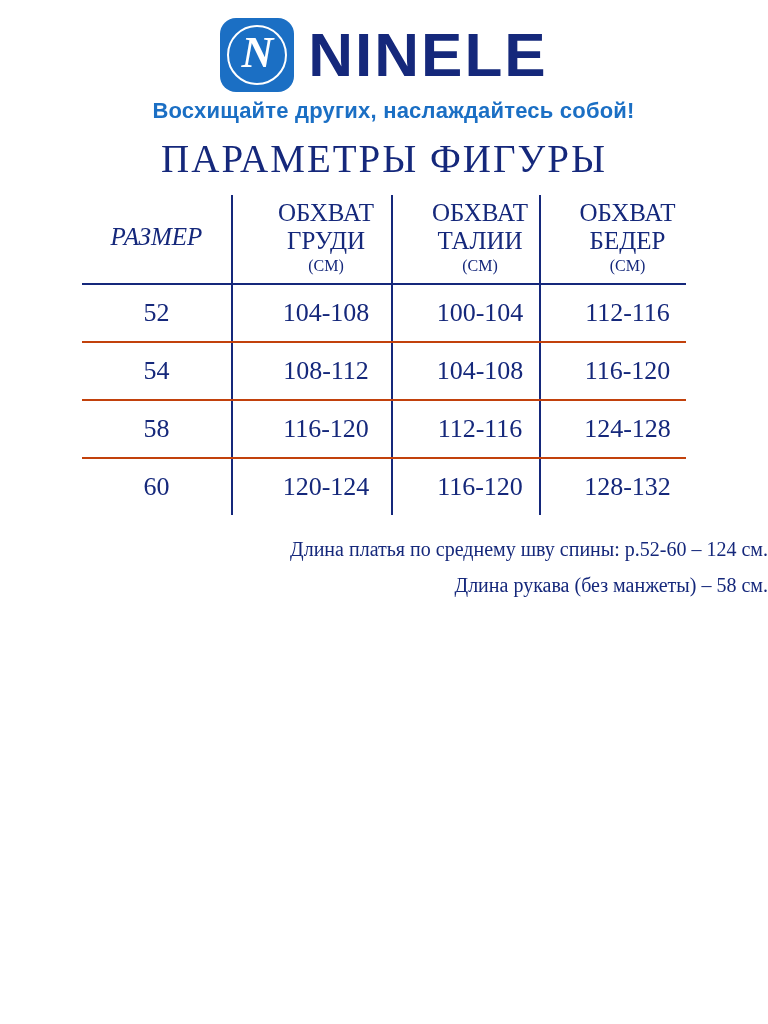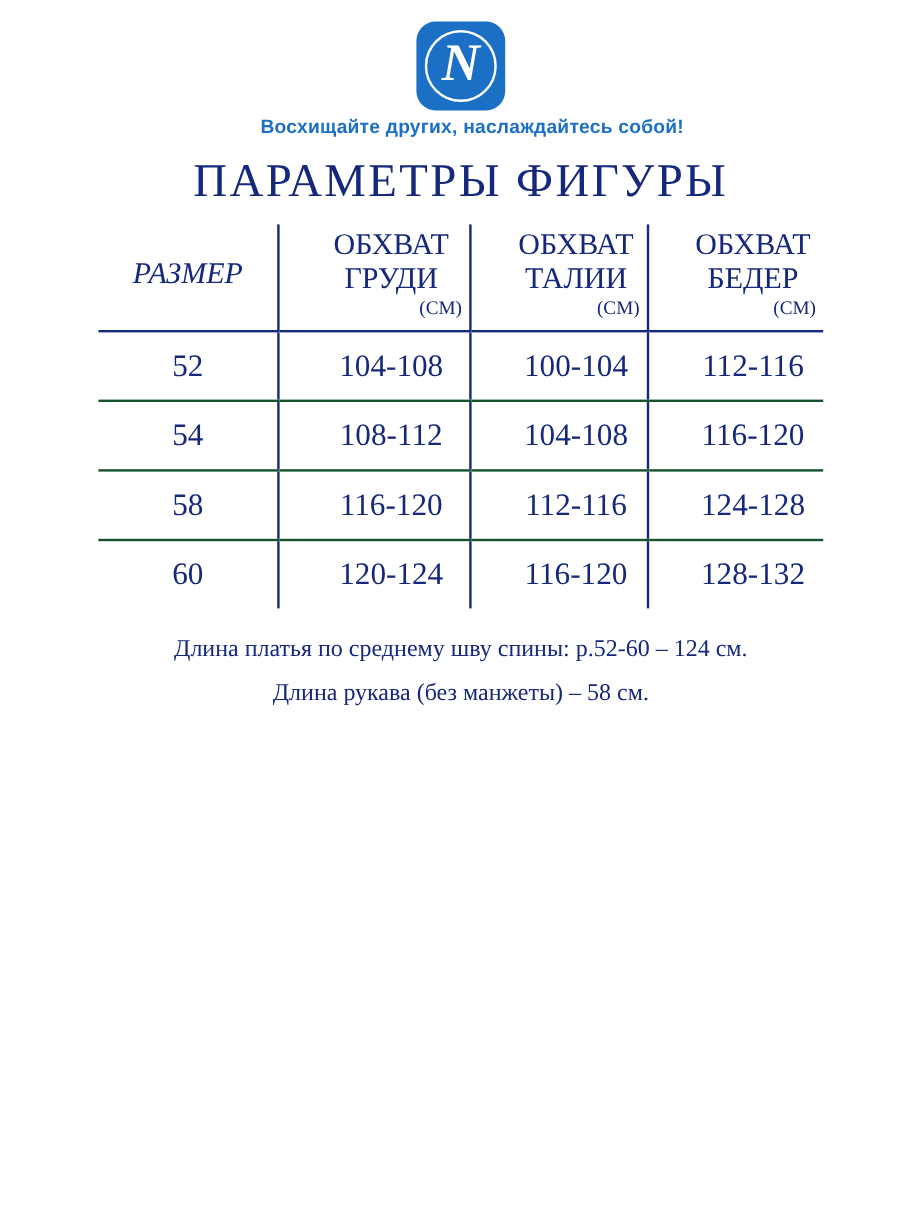--- a/index.html
+++ b/index.html
@@ -66,21 +66,21 @@
   .logo-word {
     font-family: "Liberation Sans", sans-serif;
     font-size: 62px;
     font-weight: bold;
     letter-spacing: 2px;
     color: #15287b;
     line-height: 1;
   }
   .logo-tagline {
     font-family: "Liberation Sans", sans-serif;
-    font-size: 16px;
+    font-size: 22px;
     font-weight: bold;
     color: #1b6fc4;
     margin-top: 6px;
     letter-spacing: 0.2px;
     padding-left: 19px;
   }
 
   
   .title-main {
     text-align: center;
@@ -123,49 +123,48 @@
     font-size: 25px;
     line-height: 1.12;
     padding: 4px 6px 8px 6px;
     border-bottom: 2px solid #15287b;
   }
   table.size-table thead th .unit {
     display: block;
     font-size: 16px;
     line-height: 1.2;
     margin-top: 1px;
-    text-align: right;
   }
   table.size-table thead th.size-col {
     font-size: 25px;
     font-style: italic;
   }
   table.size-table tbody td {
     font-size: 26px;
     padding: 13px 6px 13px 6px;
-    border-bottom: 2px solid #14532d;
+    border-bottom: 2px solid #c2410c;
   }
   table.size-table tbody tr:last-child td {
     border-bottom: none;
   }
   
   table.size-table th.vsep,
   table.size-table td.vsep {
     border-left: 2px solid #15287b;
     padding-left: 34px;
   }
   .col-size   { width: 150px; }
   .col-bust   { width: 160px; }
   .col-waist  { width: 148px; }
   .col-hips   { width: 146px; }
 
   
   .notes {
     margin-top: 22px;
-    text-align: center;
+    text-align: right;
   }
   .notes .note {
     font-family: "Liberation Serif", serif;
     font-size: 20px;
     color: #15287b;
     margin-bottom: 12px;
     line-height: 1.2;
   }
 </style>
 </head>
@@ -173,20 +172,21 @@
 
 <div class="page">
 
   <div class="logo-block">
     <div class="logo-row">
       <div class="logo-mark">
         <div class="ring">
           <span class="letter">N</span>
         </div>
       </div>
+      <div class="logo-word">NINELE</div>
     </div>
     <div class="logo-tagline">Восхищайте других, наслаждайтесь собой!</div>
   </div>
 
   <div class="title-main">ПАРАМЕТРЫ ФИГУРЫ</div>
 
   <div class="table-wrap">
     <table class="size-table">
       <colgroup>
         <col class="col-size">

